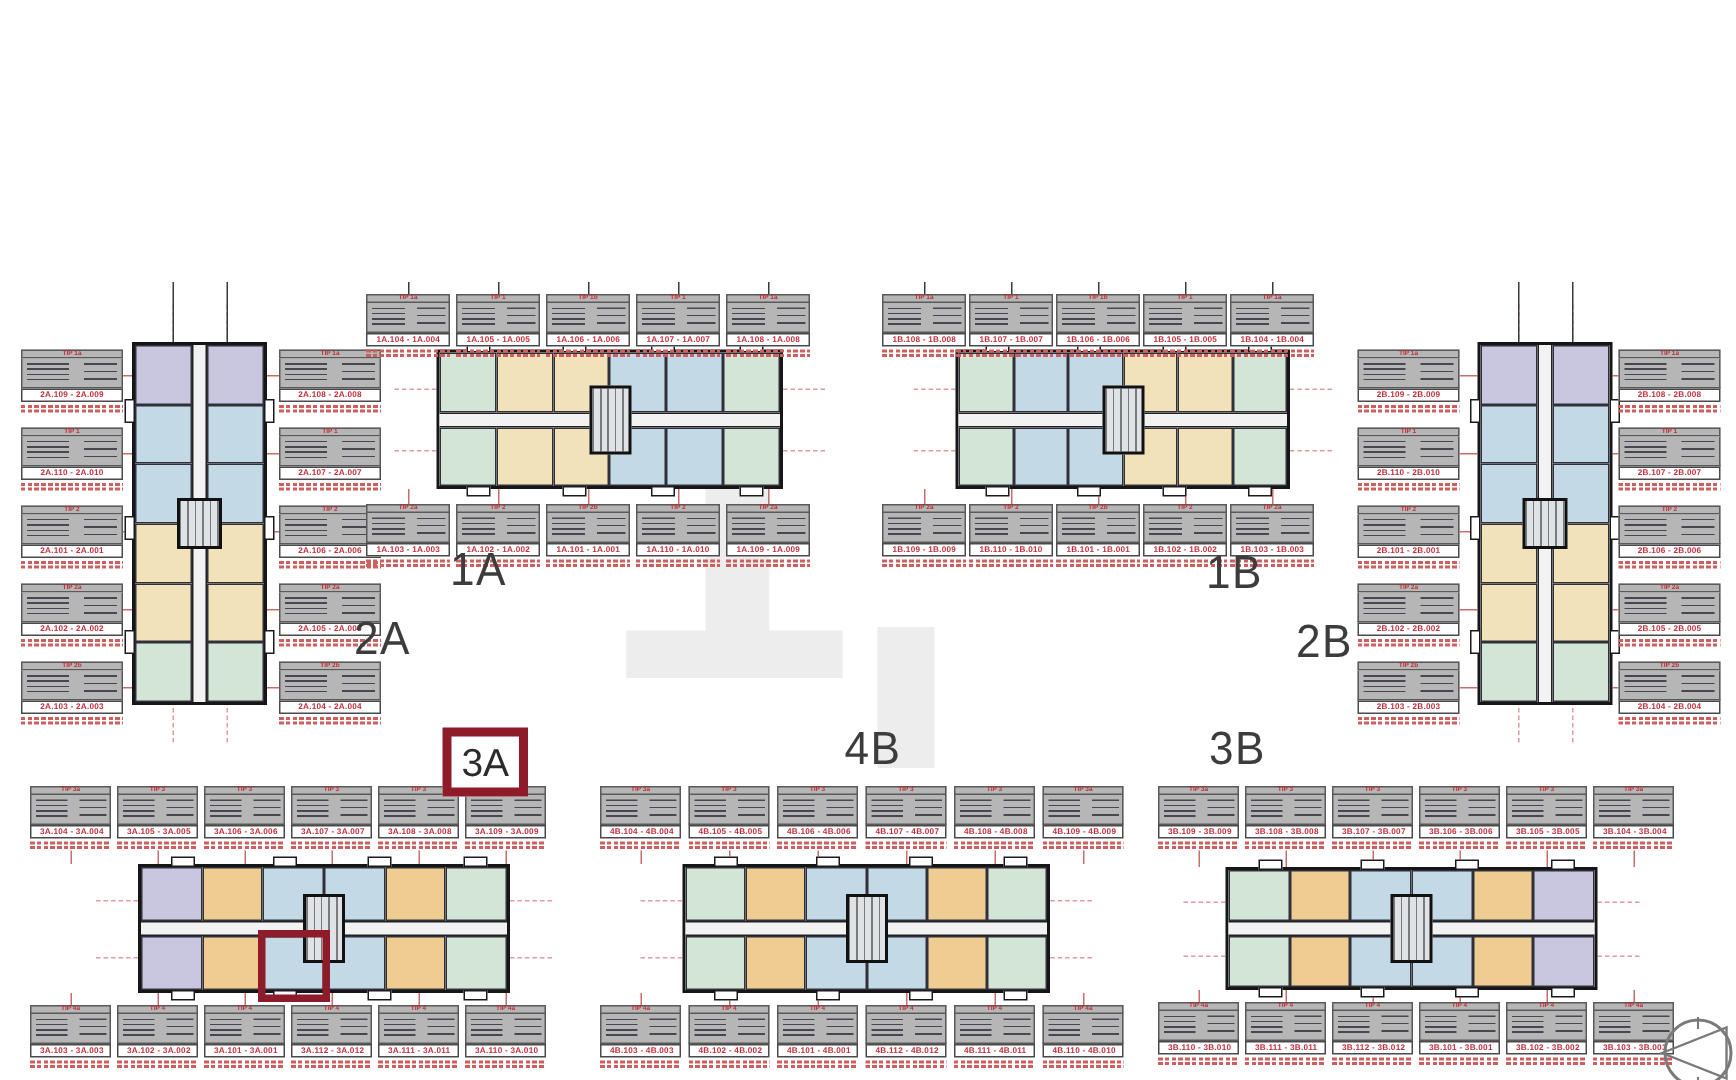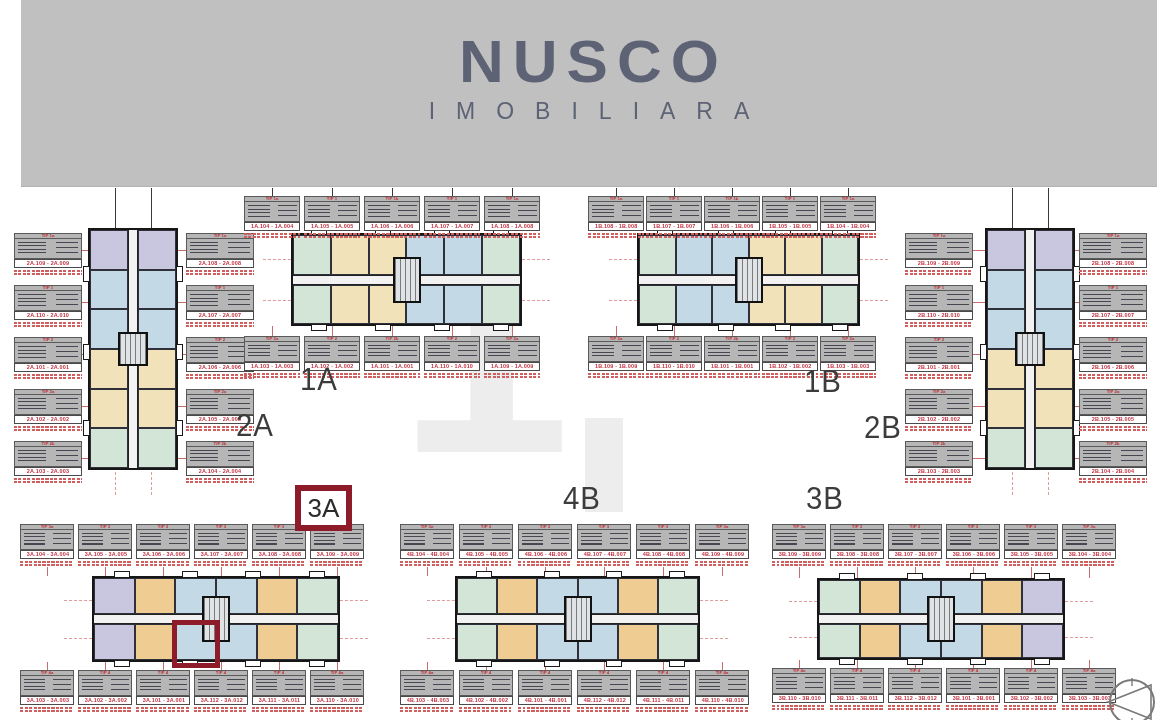--- a/index.html
+++ b/index.html
@@ -69,26 +69,20 @@
   .compass{position:absolute;left:1098px;top:676px;z-index:3;}
 </style>
 </head>
 <body>
 
 <div id="canvas">
 
   <div class="wm wm-digit">1</div>
   <div class="wm wm-block" style="position:absolute"></div>
 
-  <div class="banner">
-    <div class="logo-wrap">
-      <div class="logo-title">NUSCO</div>
-      <div class="logo-sub">IMOBILIARA</div>
-    </div>
-  </div>
 
   <div class="sel-badge">
     <span>3A</span>
   </div>
 
   <div class="sel-unit"></div>
 
   <svg class="compass" width="62" height="52" viewBox="0 0 62 52">
     <circle cx="34" cy="26" r="22" fill="none" stroke="#7a7a7a" stroke-width="2"></circle>
     <path d="M10 26 L53 9 L53 43 Z" fill="none" stroke="#7a7a7a" stroke-width="1.6"></path>

